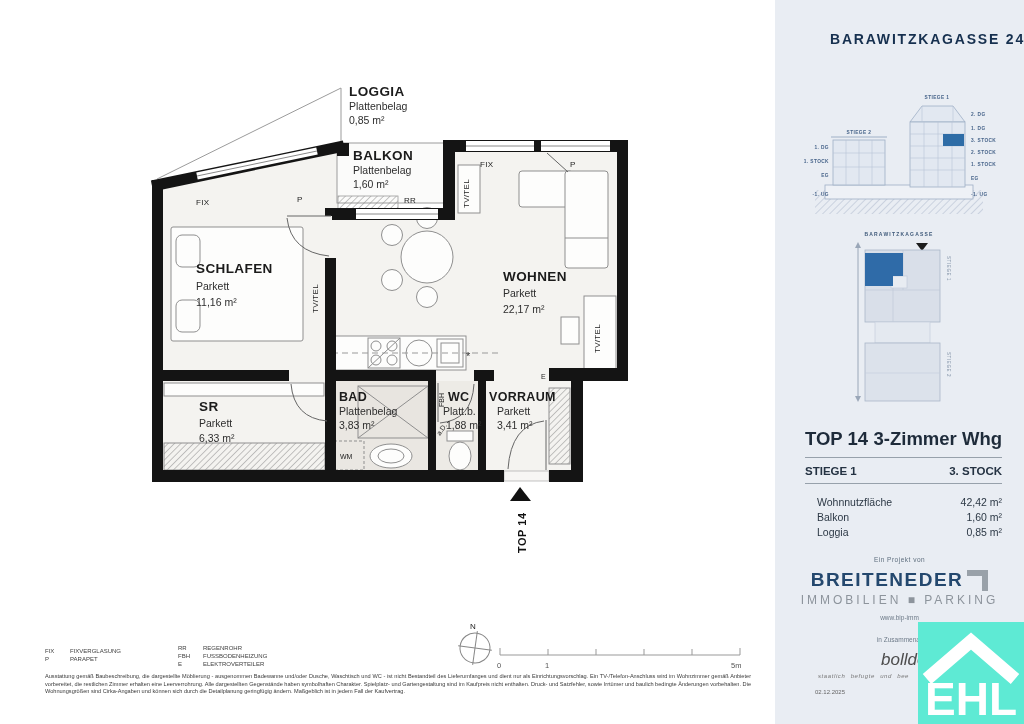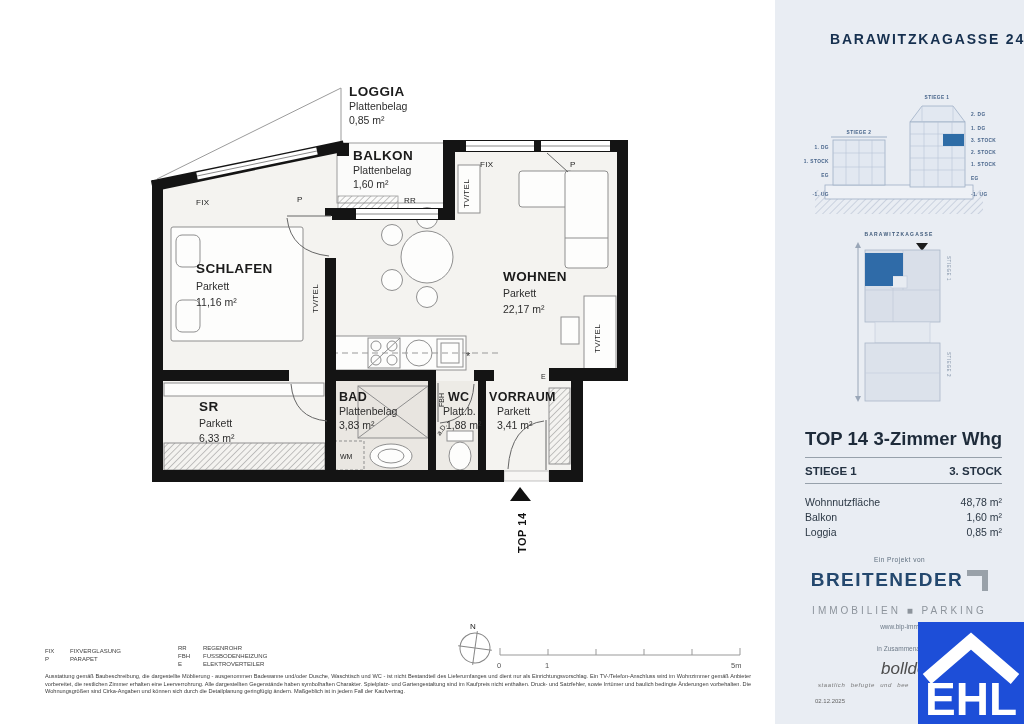--- a/index.html
+++ b/index.html
@@ -23,33 +23,33 @@
   .elev{position:absolute;top:84px;left:0;}
   .site{position:absolute;top:220px;left:0;}
   .et{font-size:4.8px;fill:#47648a;letter-spacing:.4px;font-weight:700;}
   .st{font-size:5px;fill:#3f5a7a;font-weight:700;letter-spacing:1.2px;}
   .st2{font-size:4.5px;fill:#7c8da3;letter-spacing:.6px;}
   .unit{position:absolute;top:428px;left:30px;right:22px;color:#1f2d3d;}
   .unit-head{display:flex;justify-content:space-between;align-items:baseline;padding-bottom:7px;border-bottom:1px solid #97a1ab;}
   .u-top,.u-type{font-size:18.5px;font-weight:700;color:#1e2b3a;}
   .unit-sub{display:flex;justify-content:space-between;font-size:11.5px;font-weight:700;padding:7px 0 6px;border-bottom:1px solid #97a1ab;color:#243242;}
   .metrics{margin-top:11px;font-size:10.5px;color:#2c3845;}
-  .mrow{display:flex;justify-content:space-between;line-height:15px;}
+  .mrow{display:flex;justify-content:space-between;line-height:15px;margin-left:12px;}
   .branding{position:absolute;top:556px;left:0;width:100%;text-align:center;}
   .proj{font-size:6.5px;color:#5e6e7e;letter-spacing:.5px;}
   .brandrow{margin-top:6px;display:flex;justify-content:center;align-items:flex-start;gap:4px;}
   .bname{font-size:19px;font-weight:800;color:#24486e;letter-spacing:1.5px;}
   .bracket{width:15px;height:15px;border-top:6px solid #99a1a9;border-right:6px solid #99a1a9;margin-top:1px;}
-  .bdiv{font-size:10px;color:#8d949c;letter-spacing:3px;margin-top:14px;}
+  .bdiv{font-size:12px;color:#8d949c;letter-spacing:3px;margin-top:2px;}
   .bwww{font-size:6.5px;color:#6e7b89;margin-top:7px;}
   .bcoop{font-size:6.5px;color:#6e7b89;margin-top:15px;}
   .barch{font-size:17px;font-style:italic;color:#4c4c4c;margin-top:7px;text-align:center;padding-left:48px;}
   .bnote{font-size:6px;font-style:italic;color:#777;text-align:left;padding-left:43px;letter-spacing:.6px;word-spacing:3px;margin-top:3px;}
   .bdate{font-size:6px;color:#666;text-align:left;padding-left:40px;margin-top:10px;}
-  .ehl{position:absolute;left:918px;top:622px;width:106px;height:102px;background:#1d4ed8;}
+  .ehl{position:absolute;left:918px;top:622px;width:106px;height:102px;background:#5eead4;}
   .ehl-t{font-size:46px;font-weight:800;fill:#ffffff;}
   
   .legend{position:absolute;left:45px;top:644px;width:330px;height:26px;font-size:6px;color:#3e3e3e;line-height:8px;}
   .lcol{position:absolute;top:3px;left:0;}
   .lcol2{position:absolute;top:0;left:133px;}
   .labbr{display:inline-block;width:25px;}
   .disclaimer{position:absolute;left:45px;top:673px;width:706px;font-size:5.6px;line-height:7.6px;color:#3a3a3a;text-align:justify;}
 </style>
 </head>
 <body>
@@ -352,21 +352,21 @@
         <span class="u-top">TOP 14</span>
         <span class="u-type">3-Zimmer Whg</span>
       </div>
       <div class="unit-sub">
         <span>STIEGE 1</span>
         <span>3. STOCK</span>
       </div>
       <div class="metrics">
         <div class="mrow">
           <span>Wohnnutzfläche</span>
-            <span>48,78 m²</span>
+            <span>42,42 m²</span>
         </div>
         <div class="mrow">
           <span>Balkon</span>
             <span>1,60 m²</span>
         </div>
         <div class="mrow">
           <span>Loggia</span>
             <span>0,85 m²</span>
         </div>
       </div>

